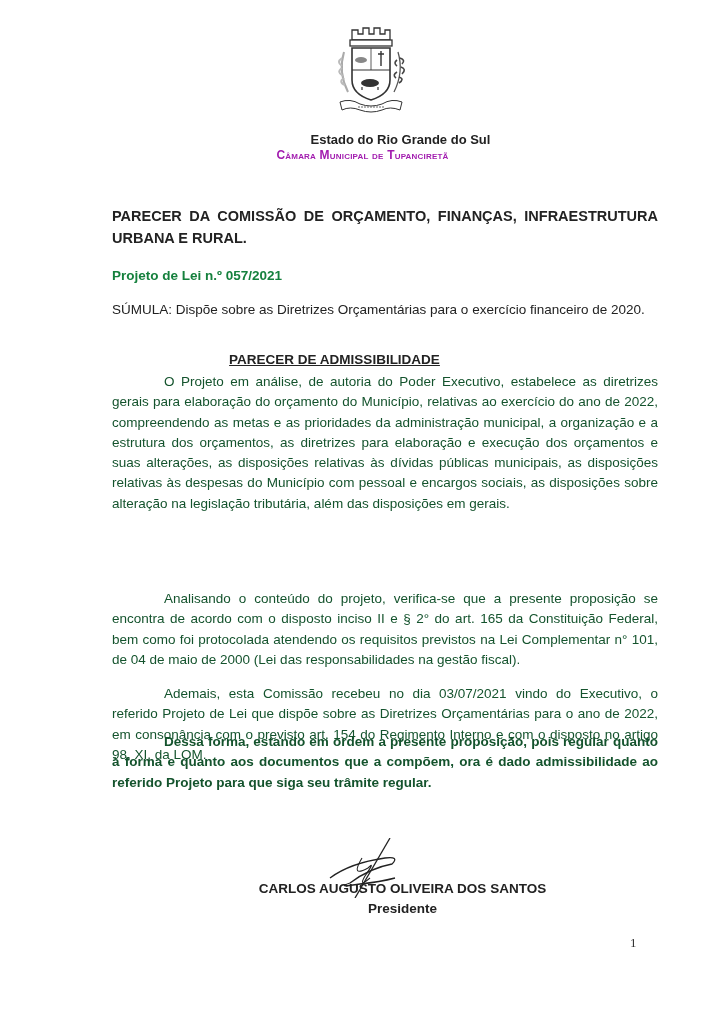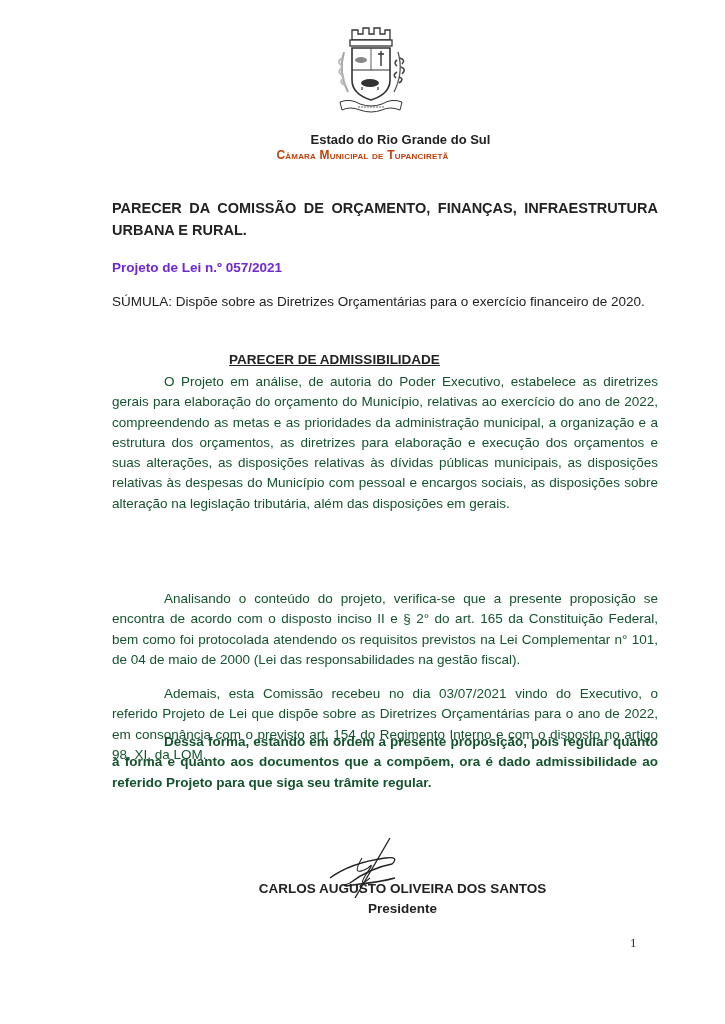--- a/index.html
+++ b/index.html
@@ -3,24 +3,24 @@
 <meta charset="utf-8">
 <style>
   html, body { margin: 0; padding: 0; background: #ffffff; }
   body {
     width: 725px; height: 1024px; position: relative; overflow: hidden;
     font-family: "Liberation Sans", sans-serif; color: #1a1a1a;
   }
   .crest { position: absolute; left: 330px; top: 22px; width: 80px; height: 92px; }
   .header { position: absolute; left: 0; width: 725px; text-align: center; }
   .hdr1 { top: 132px; font-size: 13px; font-weight: bold; color: #222; padding-left: 38px; }
-  .hdr2 { top: 148px; font-size: 12px; font-weight: bold; color: #c2410c; font-variant: small-caps; letter-spacing: 0.2px; }
-  .block { position: absolute; left: 112px; width: 546px; }
+  .hdr2 { top: 148px; font-size: 12px; font-weight: bold; color: #a21caf; font-variant: small-caps; letter-spacing: 0.2px; }
+  .block { position: absolute; left: 112px; width: 546px; margin-top: 8px; }
   .title { top: 197px; font-size: 14.5px; font-weight: bold; line-height: 22px; text-align: justify; text-align-last: left; color: #222; }
-  .bill { top: 260px; font-size: 13.5px; font-weight: bold; color: #6d28d9; }
+  .bill { top: 260px; font-size: 13.5px; font-weight: bold; color: #15803d; }
   .sumula { top: 292px; font-size: 13.5px; line-height: 20px; text-align: justify; color: #222; }
   .subheading { position: absolute; left: 0; width: 669px; text-align: center; top: 352px;
     font-size: 13.5px; font-weight: bold; text-decoration: underline; color: #222; }
   .para { font-size: 13.5px; line-height: 20.3px; text-align: justify; text-indent: 52px; color: #14532d; margin: 0; }
   .p1 { top: 372px; }
   .p2 { top: 589px; }
   .p3 { top: 684px; }
   .p4 { top: 732px; font-weight: bold; }
   .signature { position: absolute; left: 320px; top: 838px; width: 100px; height: 60px; }
   .signer { position: absolute; left: 0; width: 725px; text-align: center; font-weight: bold; color: #222; }

